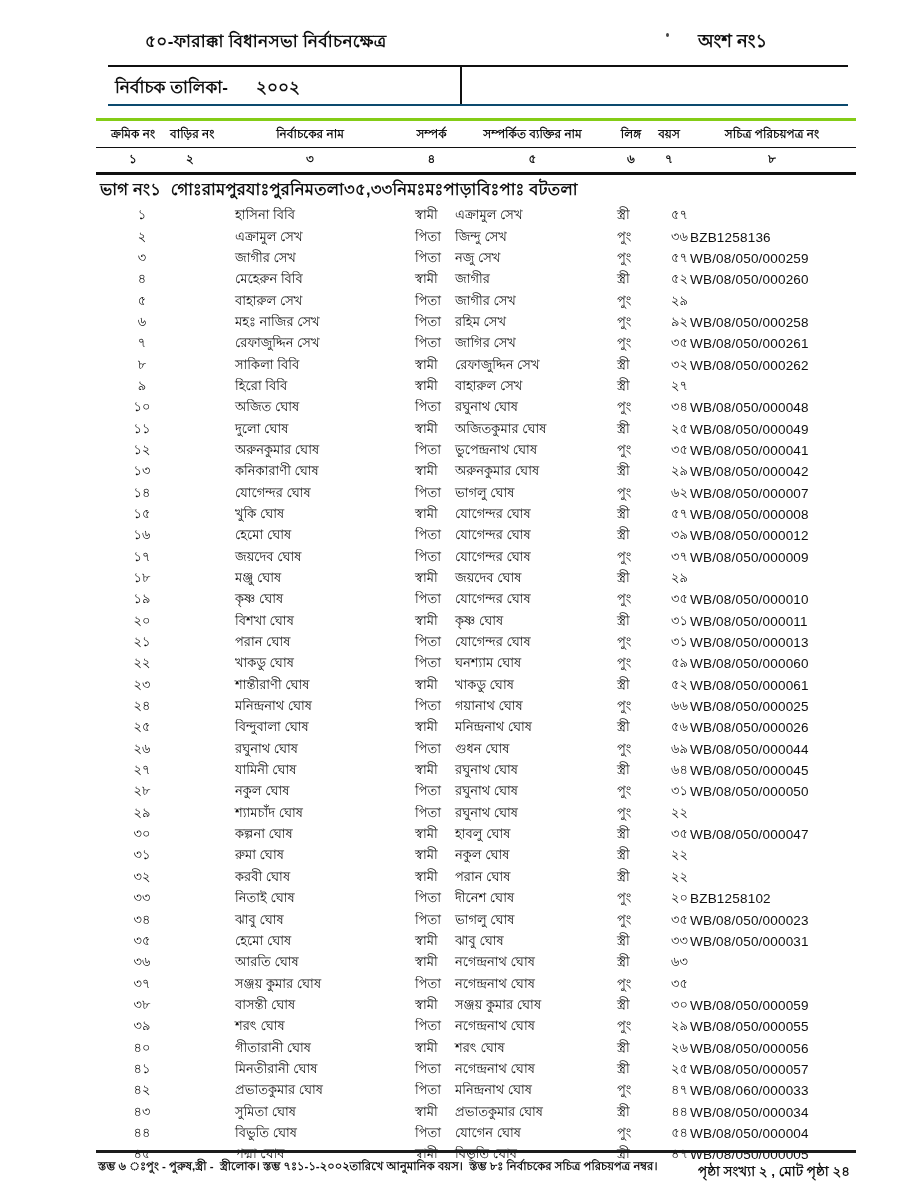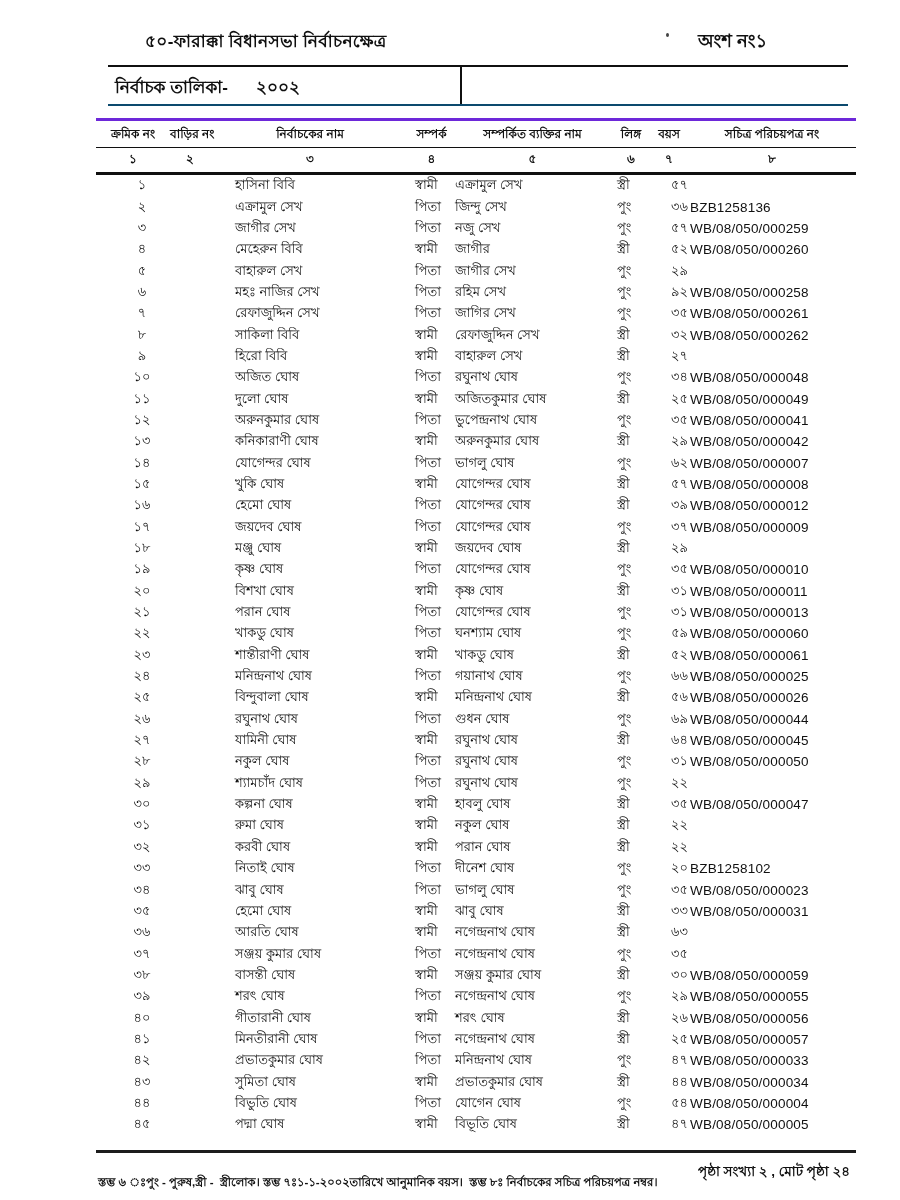--- a/index.html
+++ b/index.html
@@ -27,21 +27,21 @@
   }
   .roll-box .vdiv{
     position:absolute;left:352px;top:0;bottom:0;width:2px;background:#101010;
   }
   .roll-label{
     position:absolute;left:7px;top:7px;font-size:17px;font-weight:bold;
     display:flex;gap:28px;
   }
   .etable{
     position:absolute;left:96px;top:118px;width:760px;
-    border-top:3px solid #6d28d9;
+    border-top:3px solid #84cc16;
   }
   .grid{
     display:grid;
     grid-template-columns:74px 40px 200px 43px 159px 38px 38px 168px;
   }
   .header-row{
     padding:4px 0 2px;border-bottom:1.5px solid #101010;
   }
   .header-row .hcell{
     font-size:12px;font-weight:bold;text-align:center;white-space:nowrap;
@@ -70,21 +70,21 @@
   .c-relative{padding-left:2px;}
   .c-gender{padding-left:5px;}
   .c-age{text-align:right;}
   .c-id{padding-left:2px;font-size:13.5px;letter-spacing:0.2px;}
   .footer-line{
     position:absolute;left:96px;top:1150px;width:760px;
     border-top:3px solid #1c1c1c;
   }
   .footnote{
     position:absolute;left:98px;top:1158px;width:580px;
-    font-size:11.5px;font-weight:bold;white-space:pre-wrap;margin-top:16px;
+    font-size:11.5px;font-weight:bold;white-space:pre-wrap;
   }
   .page-info{
     position:absolute;right:50px;top:1161px;
     font-size:13.5px;font-weight:bold;
   }
 </style>
 </head>
 <body>
 
 <div class="main-title">৫০-ফারাক্কা  বিধানসভা নির্বাচনক্ষেত্র</div>
@@ -117,20 +117,21 @@
   <div class="grid numbers-row">
     <div class="ncell">১</div>
     <div class="ncell">২</div>
     <div class="ncell">৩</div>
     <div class="ncell">৪</div>
     <div class="ncell">৫</div>
     <div class="ncell">৬</div>
     <div class="ncell">৭</div>
     <div class="ncell">৮</div>
   </div>
+  <div class="section-header">ভাগ নং১  গোঃরামপুরযাঃপুরনিমতলা৩৫,৩৩নিমঃমঃপাড়াবিঃপাঃ বটতলা</div>
   <div class="rows" id="rows-container">
       <div class="trow">
         <div class="cell c-serial">১</div>
         <div class="cell c-house"></div>
         <div class="cell c-name">হাসিনা বিবি</div>
         <div class="cell c-relation">স্বামী</div>
         <div class="cell c-relative">এক্রামুল সেখ</div>
         <div class="cell c-gender">স্ত্রী</div>
         <div class="cell c-age">৫৭</div>
         <div class="cell c-id"></div>
@@ -536,21 +537,21 @@
         <div class="cell c-id">WB/08/050/000057</div>
       </div>
       <div class="trow">
         <div class="cell c-serial">৪২</div>
         <div class="cell c-house"></div>
         <div class="cell c-name">প্রভাতকুমার ঘোষ</div>
         <div class="cell c-relation">পিতা</div>
         <div class="cell c-relative">মনিন্দ্রনাথ ঘোষ</div>
         <div class="cell c-gender">পুং</div>
         <div class="cell c-age">৪৭</div>
-        <div class="cell c-id">WB/08/050/000033</div>
+        <div class="cell c-id">WB/08/060/000033</div>
       </div>
       <div class="trow">
         <div class="cell c-serial">৪৩</div>
         <div class="cell c-house"></div>
         <div class="cell c-name">সুমিতা ঘোষ</div>
         <div class="cell c-relation">স্বামী</div>
         <div class="cell c-relative">প্রভাতকুমার ঘোষ</div>
         <div class="cell c-gender">স্ত্রী</div>
         <div class="cell c-age">৪৪</div>
         <div class="cell c-id">WB/08/050/000034</div>

